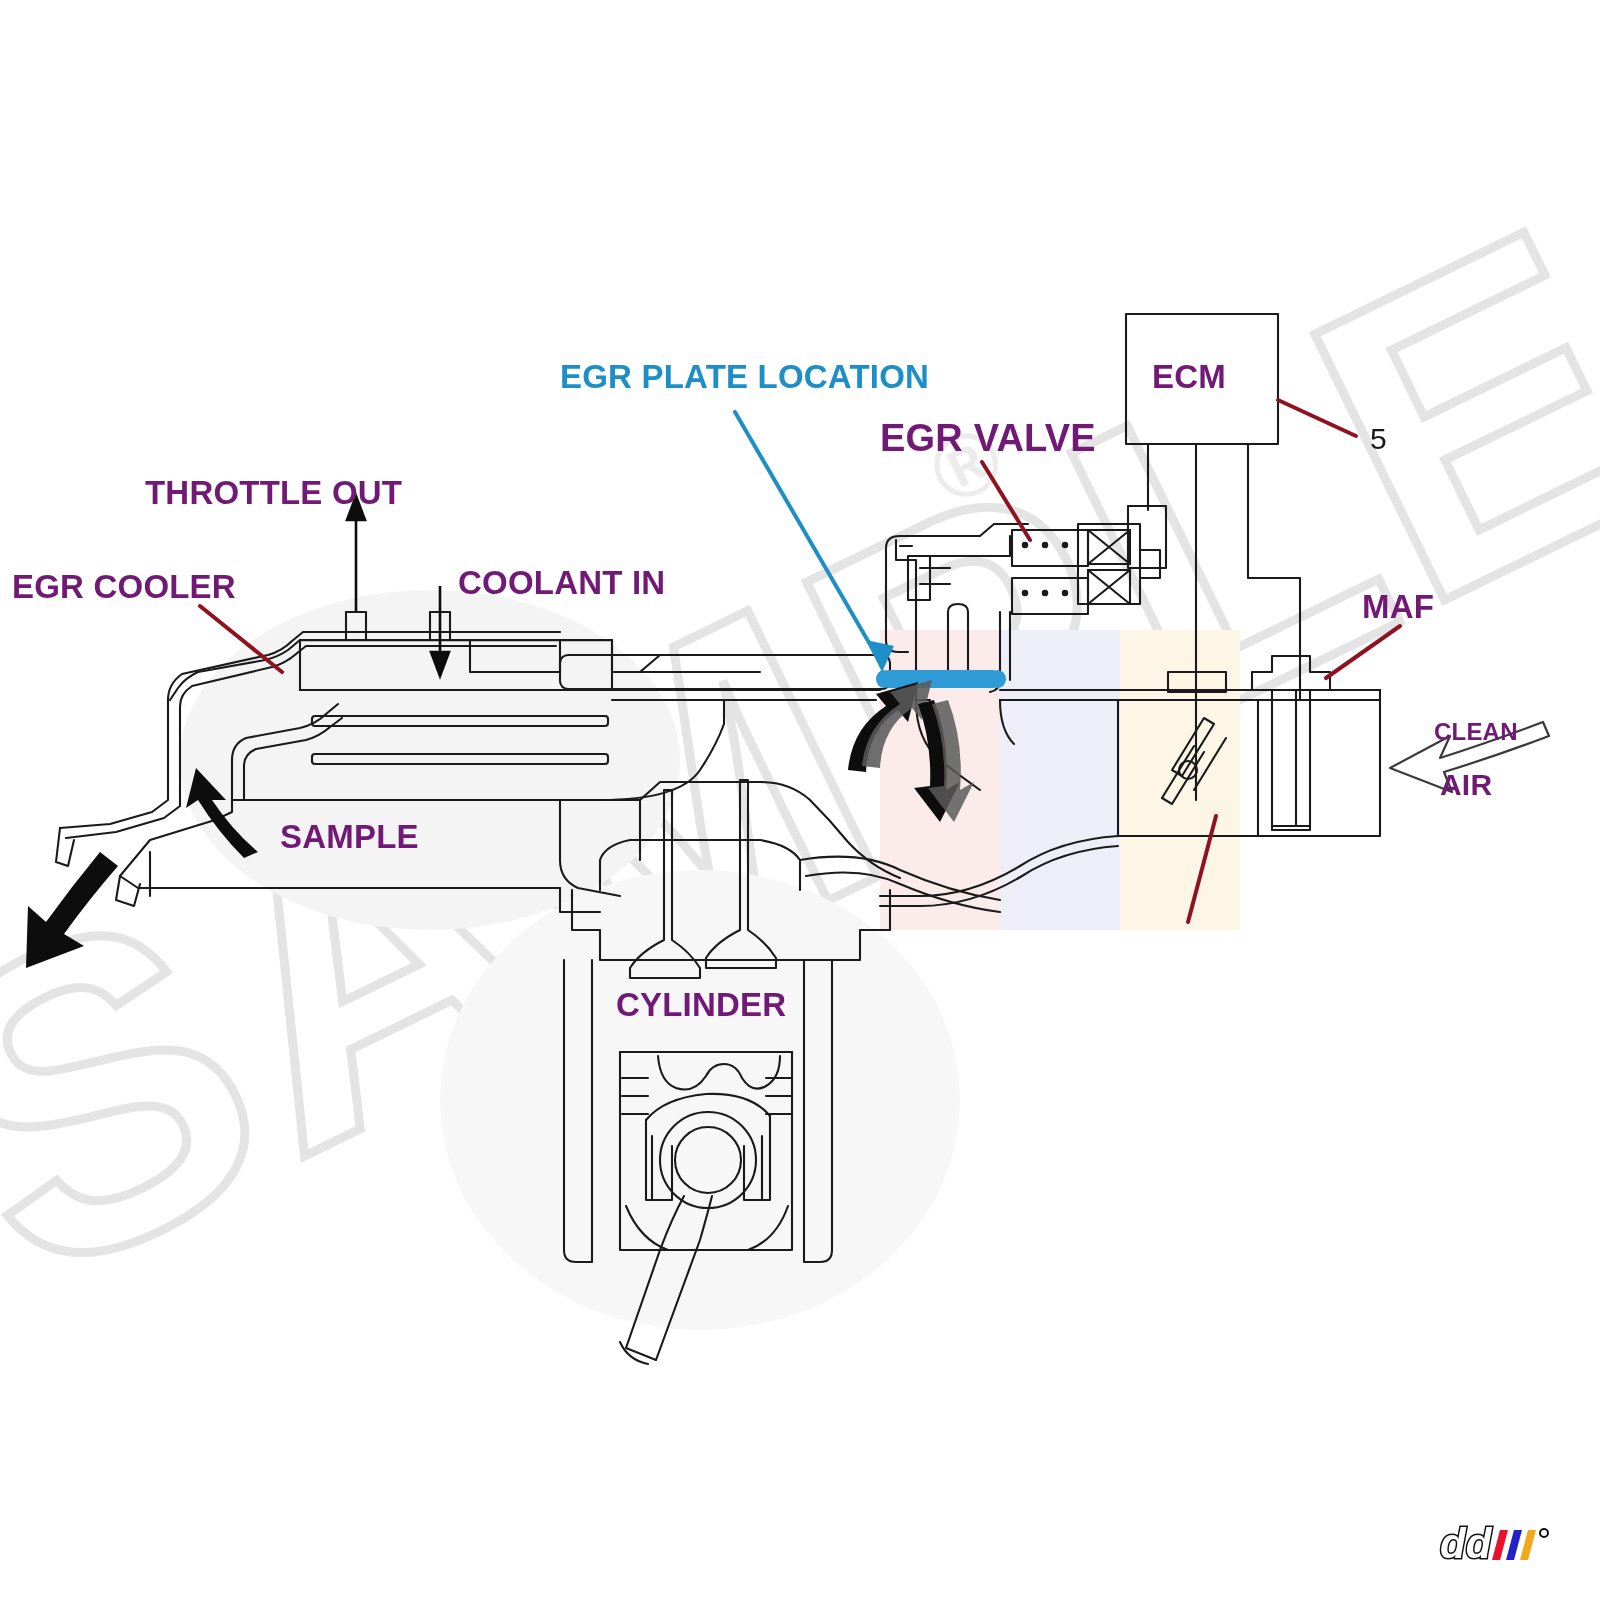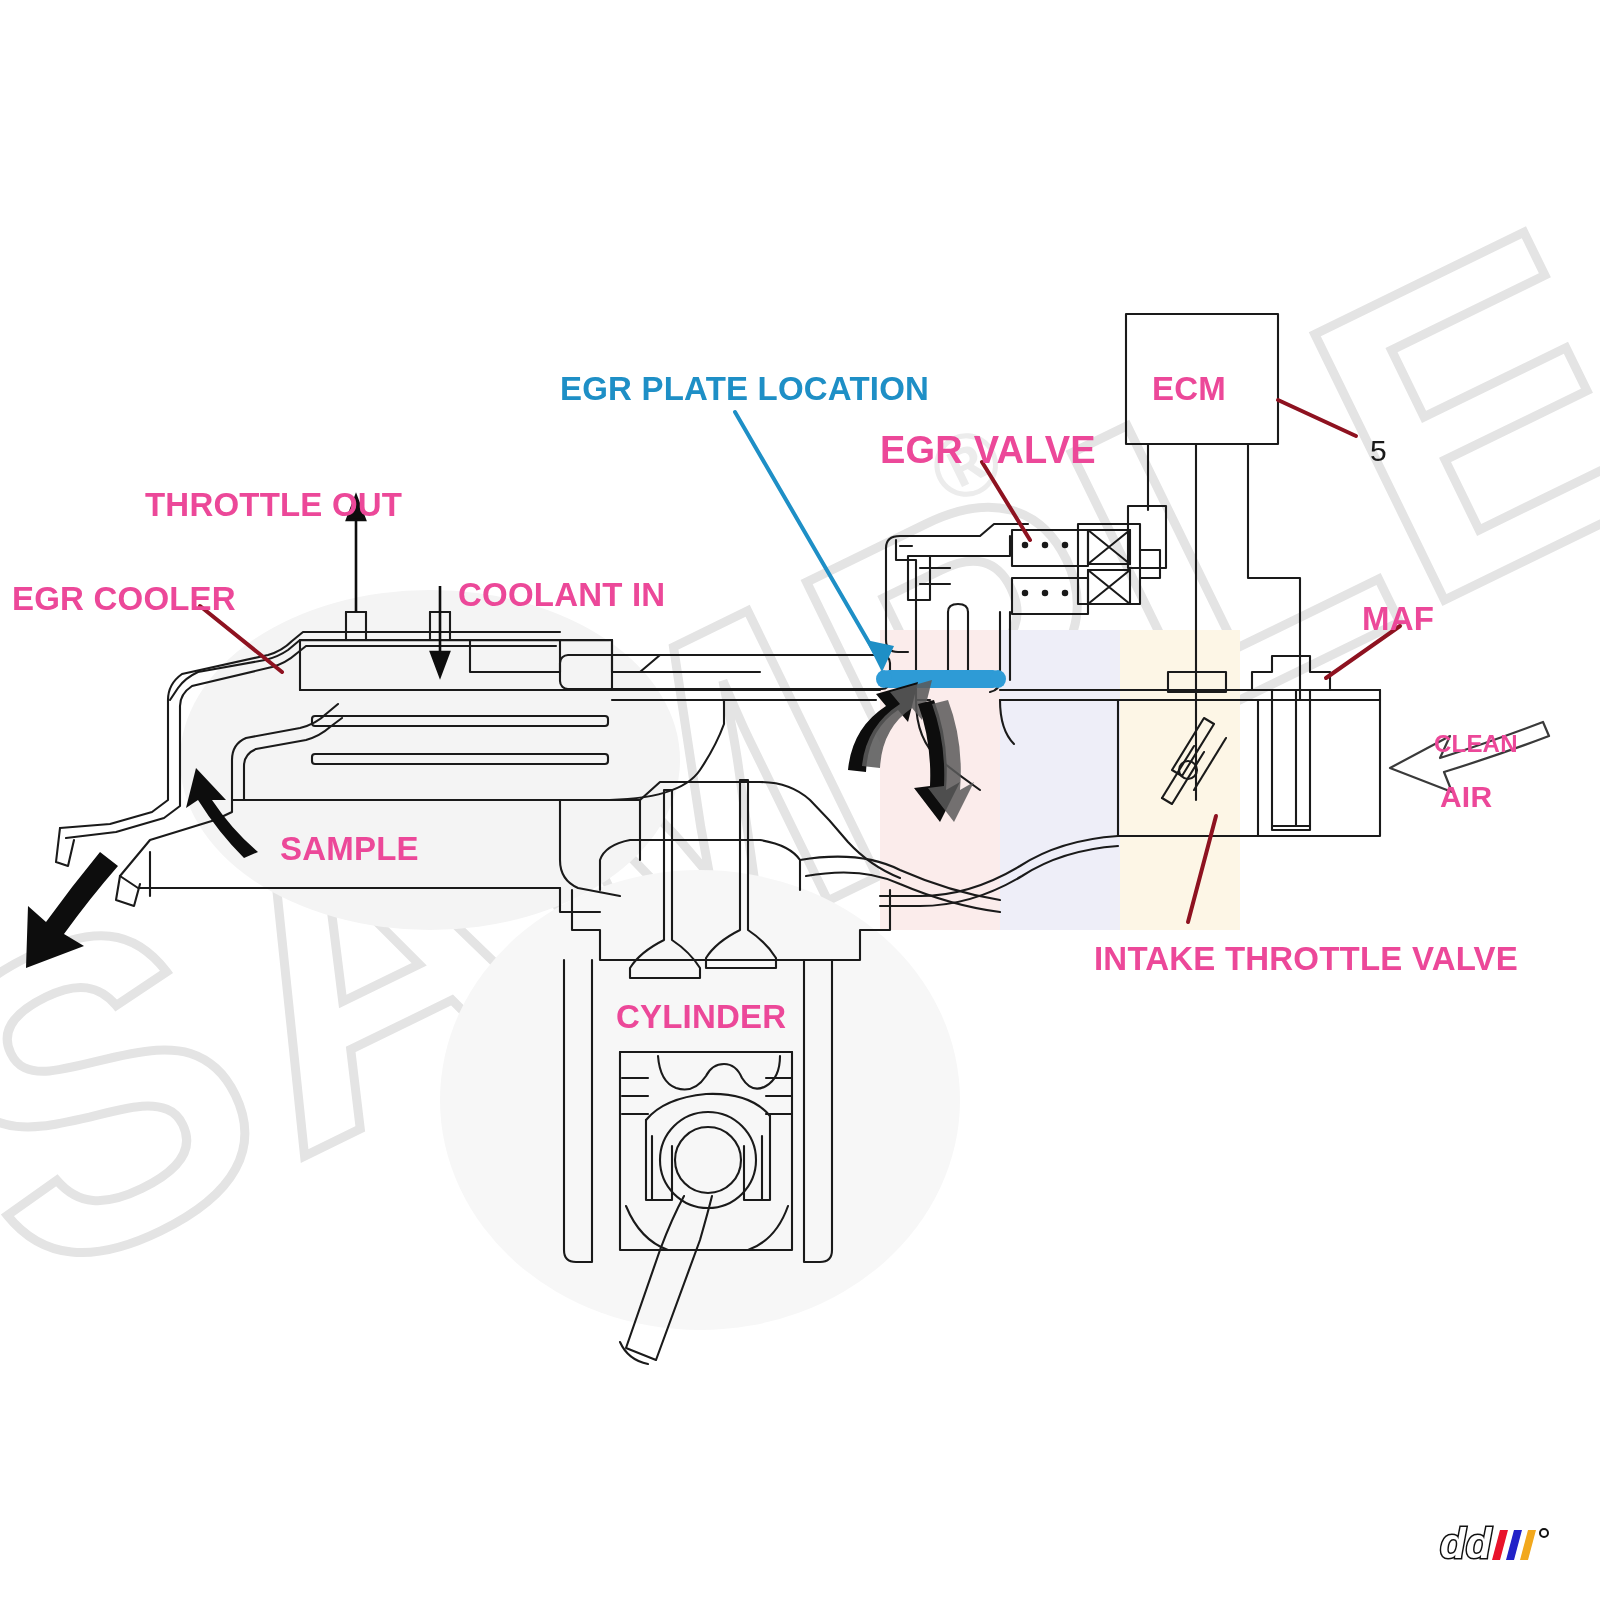--- a/index.html
+++ b/index.html
@@ -1,22 +1,22 @@
 <!DOCTYPE html>
 <html><head>
 <meta charset="utf-8">
 <style>
   html,body{margin:0;padding:0;background:#ffffff;}
   #stage{
     position:relative;width:1600px;height:1600px;background:#ffffff;
     font-family:"Liberation Sans", sans-serif;overflow:hidden;
   }
   #diagram{position:absolute;inset:0;width:1600px;height:1600px;}
-  .lbl{position:absolute;font-weight:bold;letter-spacing:0.2px;white-space:nowrap;margin-top:12px;}
-  .lbl-red{color:#ec4899;}
+  .lbl{position:absolute;font-weight:bold;letter-spacing:0.2px;white-space:nowrap;}
+  .lbl-red{color:#701a75;}
   .lbl-blue{color:#1E8FC6;}
   .lbl-num{color:#1a1a1a;font-weight:normal;}
   .wm-layer{position:absolute;inset:0;pointer-events:none;}
   .logo{position:absolute;left:1438px;top:1520px;width:150px;height:48px;}
 </style>
 </head>
 <body>
 
 <div id="stage">
 
@@ -268,21 +268,20 @@
 
   <div class="lbl lbl-red" style="left:12px;top:568px;font-size:33px;">EGR COOLER</div>
 
   <div class="lbl lbl-red" style="left:1362px;top:588px;font-size:33px;">MAF</div>
 
   <div class="lbl lbl-red" style="left:1434px;top:718px;font-size:24px;">CLEAN</div>
   <div class="lbl lbl-red" style="left:1440px;top:768px;font-size:30px;">AIR</div>
 
   <div class="lbl lbl-red" style="left:280px;top:818px;font-size:33px;">SAMPLE</div>
 
-  <div class="lbl lbl-red" style="left:1094px;top:928px;font-size:33px;">INTAKE THROTTLE VALVE</div>
 
   <div class="lbl lbl-red" style="left:616px;top:986px;font-size:33px;">CYLINDER</div>
 
   <svg class="logo" viewBox="0 0 150 48">
     <g font-family="Liberation Sans, sans-serif" font-size="42" font-weight="bold" font-style="italic">
       <text x="2" y="38" fill="#111111" stroke="#111111" stroke-width="3">dd</text>
       <text x="2" y="38" fill="#ffffff">dd</text>
     </g>
     <g>
       <path d="M62 10 L70 10 L62 40 L54 40 Z" fill="#E8122B"></path>

